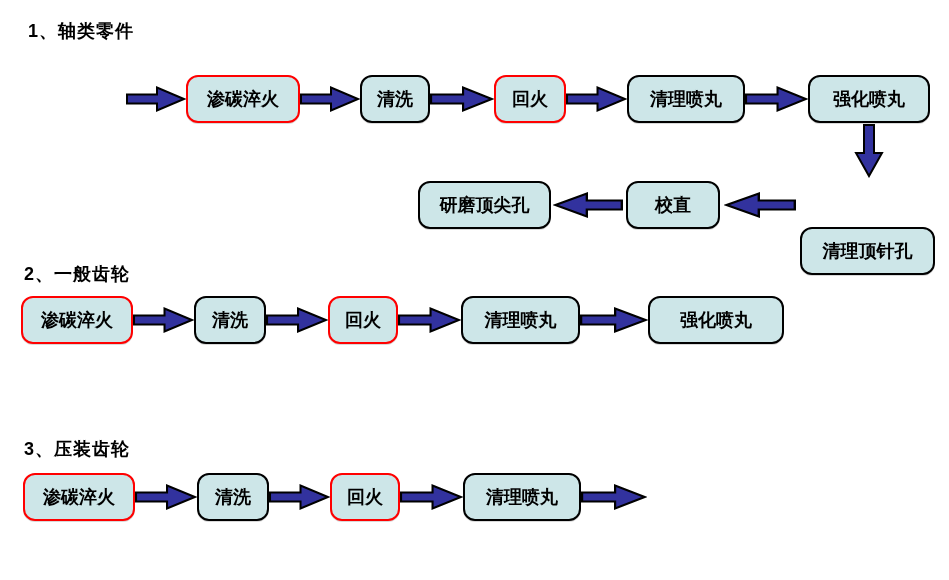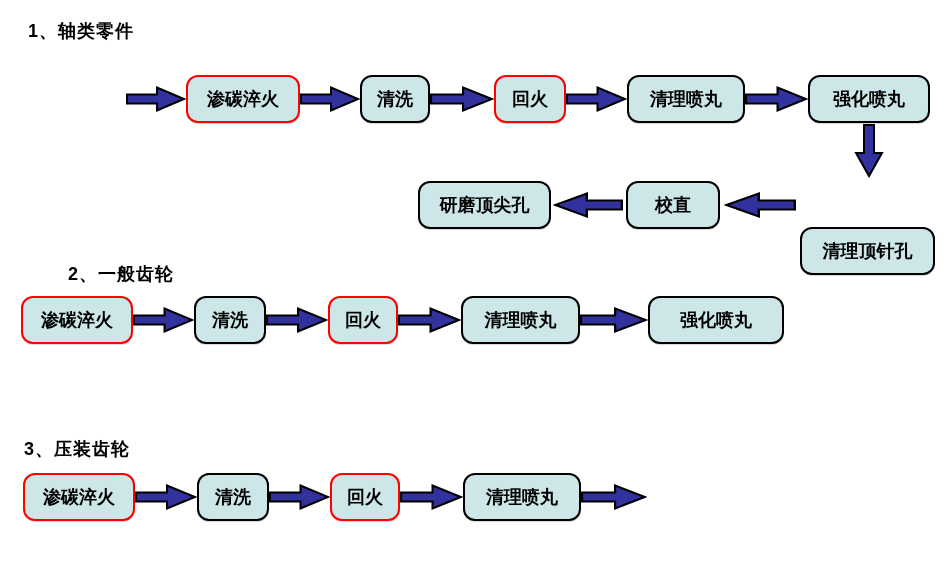--- a/index.html
+++ b/index.html
@@ -90,21 +90,21 @@
   <div class="node" style="left:418px;top:181px;width:133px;" data-highlight="false">研磨顶尖孔</div>
   <div class="node" style="left:626px;top:181px;width:94px;" data-highlight="false">校直</div>
 
   <svg class="arrow" style="left:724px;top:192px;width:72px;height:26px;" viewBox="0 0 60 26" preserveAspectRatio="none">
       <polygon points="59,8.5 29,8.5 29,1.5 2,13 29,24.5 29,17.5 59,17.5"></polygon>
     </svg>
   <svg class="arrow" style="left:553px;top:192px;width:70px;height:26px;" viewBox="0 0 60 26" preserveAspectRatio="none">
       <polygon points="59,8.5 29,8.5 29,1.5 2,13 29,24.5 29,17.5 59,17.5"></polygon>
     </svg>
 
-  <div class="section-title" style="left:24px;top:262px;margin-left:44px;">2、一般齿轮</div>
+  <div class="section-title" style="left:24px;top:262px;">2、一般齿轮</div>
 
   <div class="node" style="left:21px;top:296px;width:112px;" data-highlight="true">渗碳淬火</div>
   <div class="node" style="left:194px;top:296px;width:72px;" data-highlight="false">清洗</div>
   <div class="node" style="left:328px;top:296px;width:70px;" data-highlight="true">回火</div>
   <div class="node" style="left:461px;top:296px;width:119px;" data-highlight="false">清理喷丸</div>
   <div class="node" style="left:648px;top:296px;width:136px;" data-highlight="false">强化喷丸</div>
 
   <svg class="arrow" style="left:133px;top:307px;width:61px;height:26px;" viewBox="0 0 60 26" preserveAspectRatio="none">
       <polygon points="1,8.5 31,8.5 31,1.5 58,13 31,24.5 31,17.5 1,17.5"></polygon>
     </svg>

